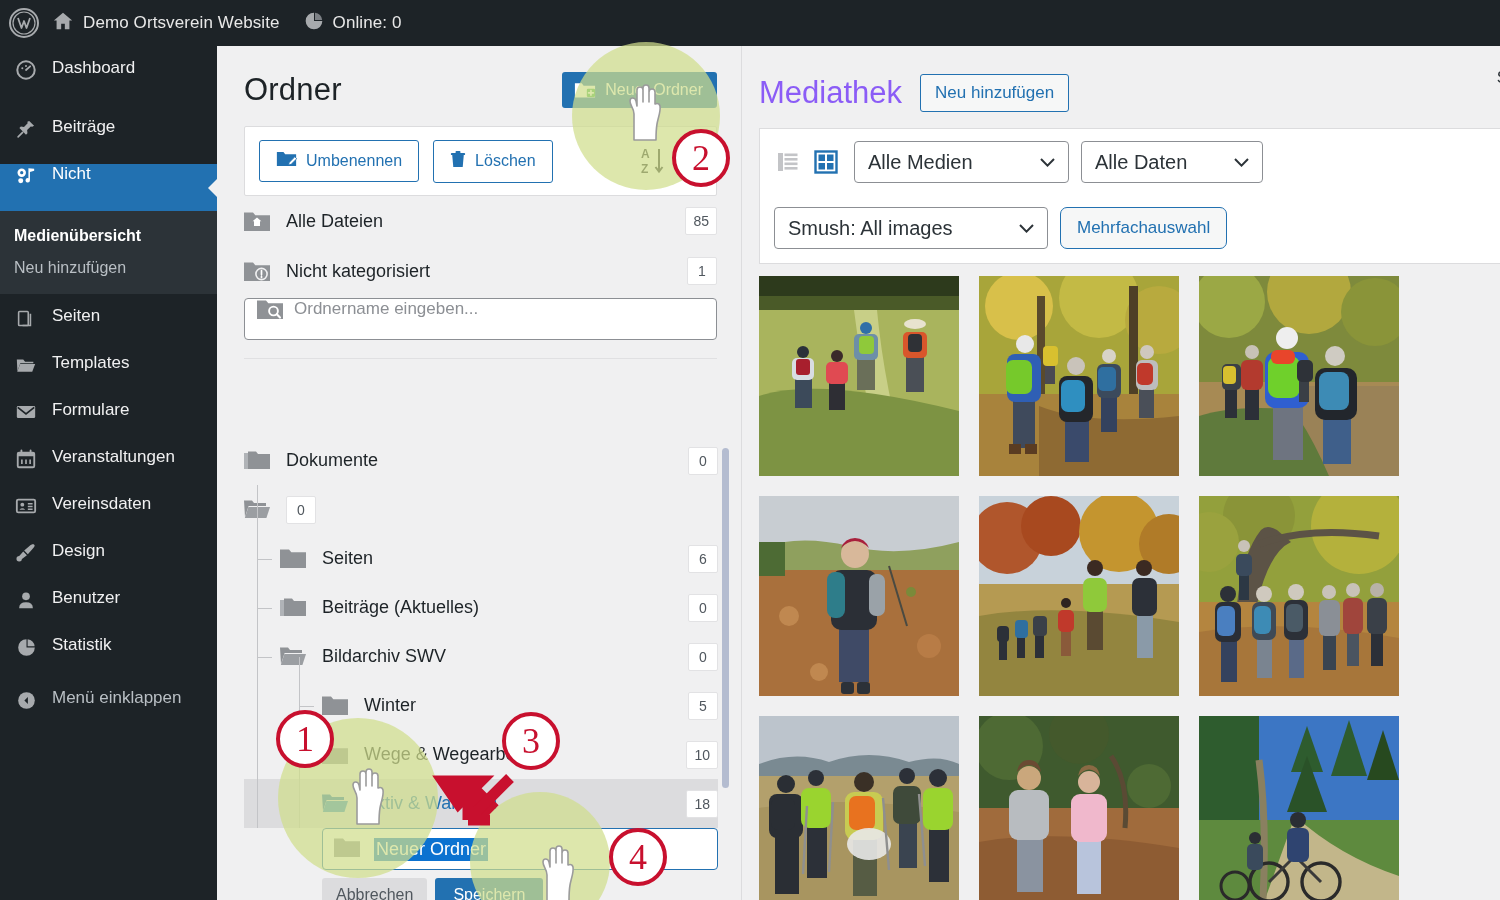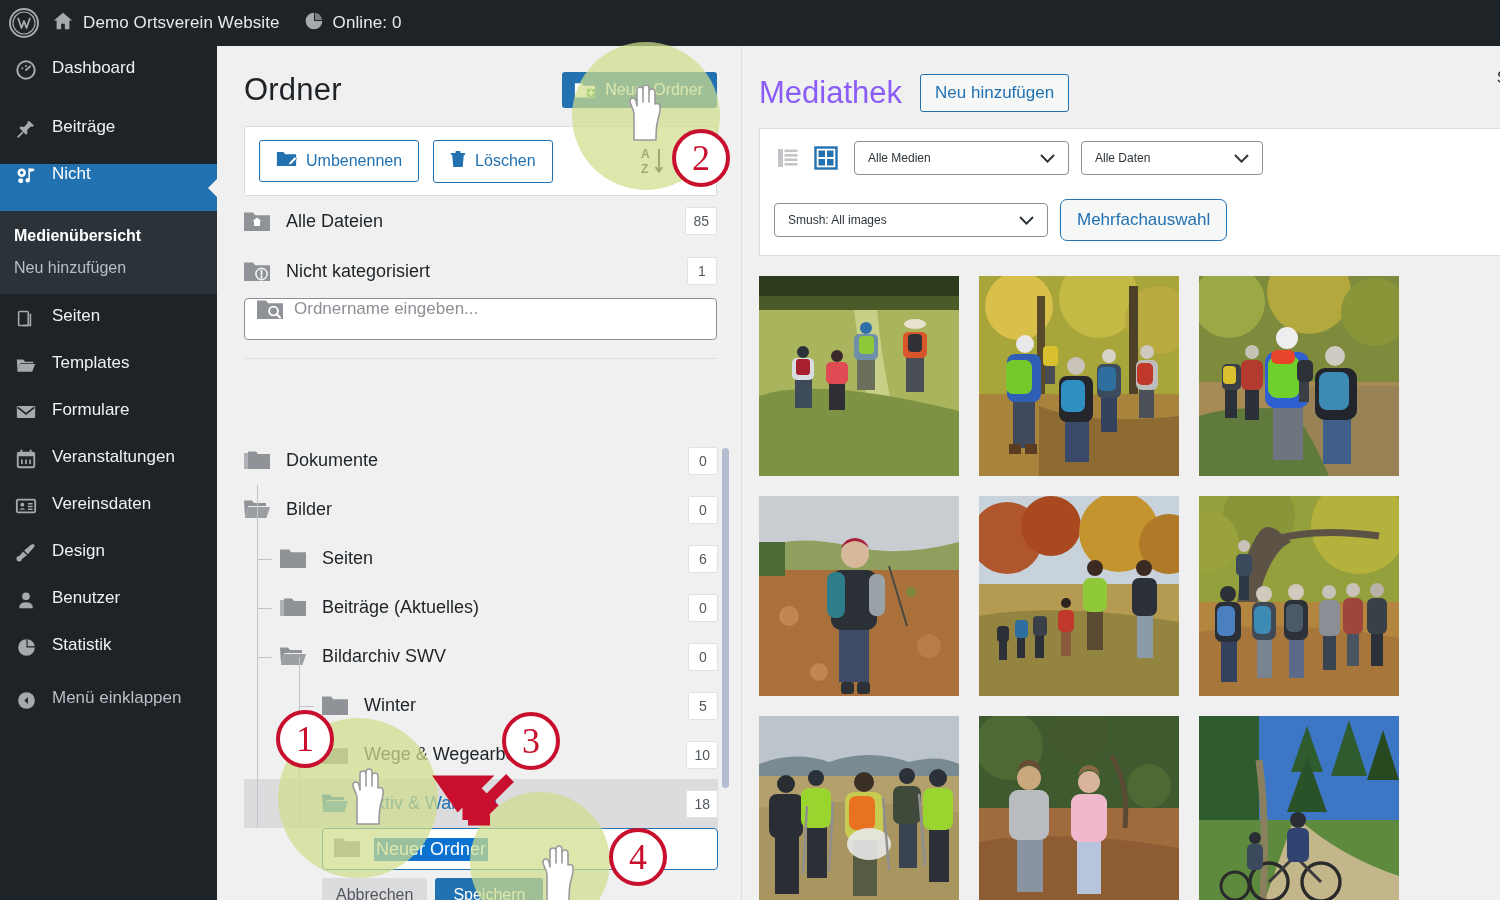--- a/index.html
+++ b/index.html
@@ -208,21 +208,21 @@
     padding: 12px 14px 14px 14px;
     display: flex; flex-wrap: wrap; align-items: center; gap: 12px;
     width: 760px;
   }
   .view-toggle { display: flex; align-items: center; gap: 10px; margin-right: 2px; }
   .vt-btn { width: 28px; height: 28px; cursor: pointer; display:flex; align-items:center; justify-content:center; }
   .md-select {
     appearance: none; -webkit-appearance: none;
     background: #fff; border: 1px solid #8c8f94; border-radius: 4px;
     padding: 9px 42px 9px 13px;
-    font-size: 12px; font-family: inherit; color: #2c3338;
+    font-size: 20px; font-family: inherit; color: #2c3338;
     cursor: pointer;
   }
   .sel-wrap { position: relative; display: inline-block; }
   .sel-wrap .chev {
     position: absolute; right: 14px; top: 50%; transform: translateY(-50%);
     pointer-events: none;
   }
   .btn-multi {
     background: #f6f7f7; color: #2271b1;
     border: 1px solid #2271b1; border-radius: 7px;
@@ -526,21 +526,20 @@
       <span class="count">0</span>
     </div>
 
     <div class="tree-row">
       <span class="ficon">
         <svg width="26" height="21" viewBox="0 0 26 21">
             <path d="M0 1.5 h8 l2 2.6 H22 V7 H4.6 L1 18 Z" fill="#8f9296"></path>
             <path d="M4.4 8 H26 l-3.6 11 H0.8 Z" fill="#9b9ea2"></path>
           </svg>
       </span>
-      <span class="fname">Bilder</span>
       <span class="count">0</span>
     </div>
 
     <div class="tree-row indent-1">
       <span class="tline-v" style="top:-49px;"></span>
         <span class="tline-h" style="left:14px;"></span>
       <span class="ficon">
         <svg width="26" height="21" viewBox="0 0 26 21">
             <path d="M0 1.5 h9 l2.3 2.8 H26 V20 H0 Z" fill="#8f9296"></path>
           </svg>

